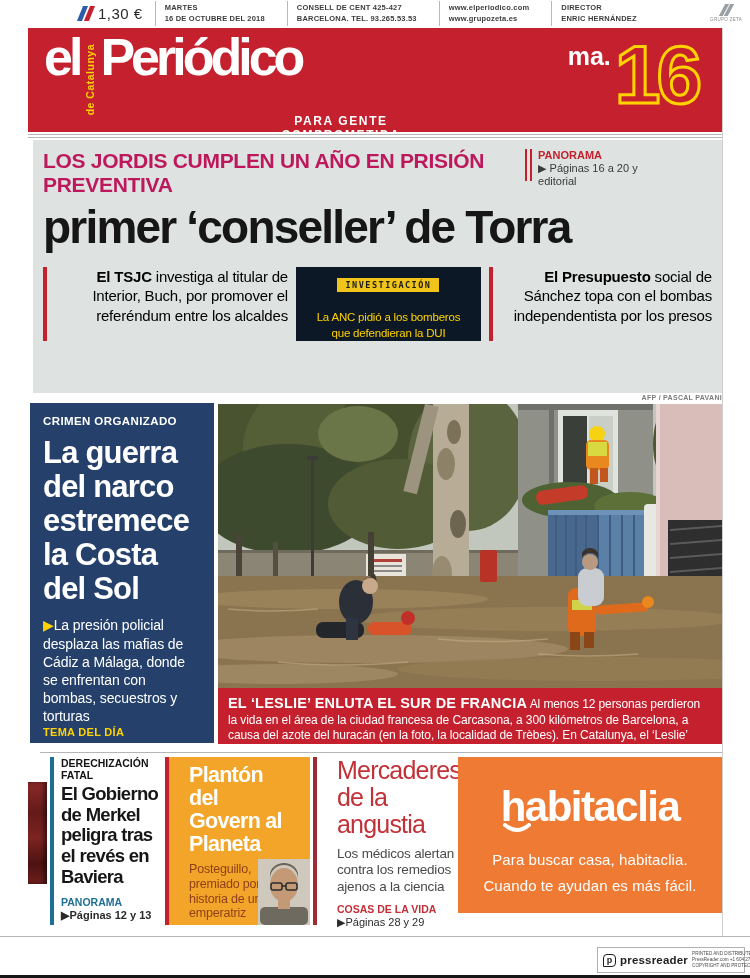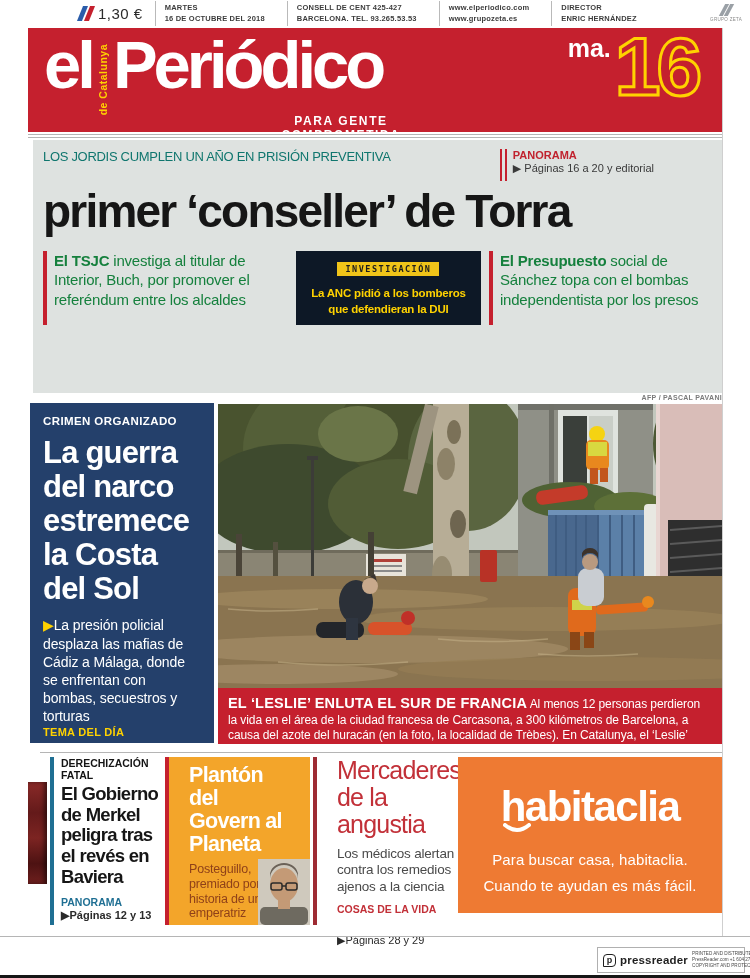--- a/index.html
+++ b/index.html
@@ -22,53 +22,53 @@
               line-height:1.35; font-weight:bold; letter-spacing:0.2px; white-space:nowrap; }
   .tb-block div { font-weight:bold; }
   .zeta { margin-left:auto; margin-right:8px; text-align:center; line-height:1; }
   .zeta-mark { display:flex; justify-content:center; gap:1px; height:12px; }
   .zeta-mark i { display:block; width:4px; height:12px; background:#9aa0a6; transform:skewX(-28deg); }
   .zeta-label { font-size:4.5px; color:#8a8a8a; margin-top:2px; letter-spacing:0.3px; }
 
   
   .masthead { left:28px; top:28px; width:694px; height:104px; background:#c5202e; color:#fff; }
   .mast-title { position:absolute; left:16px; top:2px; display:flex; align-items:flex-start; }
-  .mast-el, .mast-main { font-size:67px; font-weight:bold; letter-spacing:-4px; line-height:1.04; }
+  .mast-el, .mast-main { font-size:52px; font-weight:bold; letter-spacing:-4px; line-height:1.04; }
   .mast-region { width:14px; margin:14px 2px 0 5px; writing-mode:vertical-rl; transform:rotate(180deg);
                  font-size:10.5px; font-weight:bold; color:#ffd200; letter-spacing:0.5px; text-align:center; }
   .mast-tagline { position:absolute; left:208px; top:86px; width:210px; text-align:center;
                   font-size:12px; font-weight:bold; letter-spacing:1.6px; }
-  .mast-date { position:absolute; right:24px; top:0; display:flex; align-items:flex-start; }
+  .mast-date { position:absolute; right:24px; top:8px; display:flex; align-items:flex-start; }
   .day-abbr { font-size:25px; font-weight:bold; margin-top:6px; margin-right:4px; }
   .day-number { font-size:82px; font-weight:bold; line-height:0.95; letter-spacing:-4px;
                 color:transparent; -webkit-text-stroke:3px #ffd200; }
   @supports not (-webkit-text-stroke:1px #000) { .day-number { color:#ffd200; } }
   .rule { background:#b5b5b5; height:1px; }
 
   
   .lead { left:33px; top:140px; width:689px; height:253px; background:#dee2e0; padding:9px 10px 0 10px; }
   .kicker-row { display:flex; align-items:flex-start; }
-  .kicker { font-size:13px; font-weight:normal; color:#0f766e; letter-spacing:-0.3px; }
+  .kicker { font-size:21px; font-weight:bold; color:#be185d; letter-spacing:-0.3px; }
   .lead-meta { margin-left:auto; display:flex; gap:6px; margin-right:58px; }
   .dbar { display:flex; gap:3px; } .dbar i { width:2px; height:32px; background:#c5202e; display:block; }
   .meta-label { font-size:11px; font-weight:bold; color:#c0222e; line-height:1.2; }
   .meta-pages { font-size:11px; color:#3a3a3a; }
   .headline { margin-top:3px; font-size:46px; font-weight:bold; color:#161616;
               letter-spacing:-1.8px; line-height:1.2; }
   .headline span { display:block; }
   .subrow { display:flex; margin-top:12px; gap:8px; }
   .substory { display:flex; gap:7px; }
   .substory .vbar { width:4px; background:#c5202e; flex:none; }
-  .subtext { font-size:15px; line-height:1.28; color:#15803d; letter-spacing:-0.2px; }
+  .subtext { font-size:15px; line-height:1.28; color:#000000; letter-spacing:-0.2px;text-align:right; }
   .subtext b { font-weight:bold; }
   .sub-left { width:246px; } .sub-right { width:224px; }
   .invbox { width:185px; height:74px; background:#0d1826; flex:none; text-align:center; padding-top:7px; }
   .invbadge { display:inline-block; background:#f0c419; color:#1c1c1c; font-family:"DejaVu Sans Mono",monospace;
               font-size:8.5px; font-weight:bold; letter-spacing:1.5px; padding:2px 8px; }
-  .invtext { margin-top:10px; color:#ffd200; font-size:11.5px; font-weight:bold;
+  .invtext { margin-top:18px; color:#ffd200; font-size:11.5px; font-weight:normal;
              line-height:1.35; letter-spacing:-0.2px; white-space:nowrap; }
   .invtext span { display:block; }
 
   
   .narco { left:30px; top:403px; width:184px; height:340px; background:#24406b; color:#fff;
            padding:12px 20px 12px 13px; display:flex; flex-direction:column; }
   .narco-kicker { font-size:11.5px; font-weight:bold; letter-spacing:0.4px; }
   .narco-headline { margin-top:9px; font-size:31px; font-weight:bold; line-height:1.1; letter-spacing:-0.8px; }
   .narco-summary { margin-top:10px; font-size:14px; line-height:1.3; letter-spacing:-0.1px; }
   .arrow-y { color:#ffd200; }
@@ -104,21 +104,21 @@
   .s2-headline { color:#fff; font-size:21.5px; font-weight:bold; line-height:1.07; letter-spacing:-0.7px; }
   .s2-summary { margin-top:6px; font-size:12.5px; color:#8f4119; line-height:1.18; letter-spacing:-0.2px; width:100px; }
   .s2-section { margin-top:6px; font-size:10px; font-weight:bold; color:#fff; }
   .s2-photo { position:absolute; right:0; bottom:0; width:52px; height:66px; }
 
   .story3 { left:313px; top:757px; width:142px; height:168px; display:flex; gap:20px; }
   .story3 .vbar { width:4px; background:#9e2b33; flex:none; }
   .s3-headline { font-size:25px; color:#c23038; line-height:1.08; letter-spacing:-0.8px; }
   .s3-summary { margin-top:8px; font-size:13.5px; color:#4a4a4a; line-height:1.22; letter-spacing:-0.2px; }
   .s3-section { margin-top:8px; font-size:10.5px; font-weight:bold; color:#c23038; }
-  .s3-pages { font-size:11px; color:#2a2a2a; margin-top:19px; }
+  .s3-pages { font-size:11px; color:#2a2a2a; margin-top:1px; }
 
   .ad { left:458px; top:757px; width:264px; height:156px; background:#ee7a33; color:#fff;
         text-align:center; padding-top:26px; }
   .ad-logo { position:relative; display:inline-block; font-size:42px; font-weight:bold; letter-spacing:-1.5px; }
   .ad-smile { position:absolute; left:2px; bottom:-4px; }
   .ad-tagline { margin-top:16px; font-size:15px; line-height:1.75; letter-spacing:0.1px; }
   .ad-tagline span { display:block; }
 
   
   .page-edge { left:722px; top:28px; width:1px; height:908px; background:#cfcfcf; }

